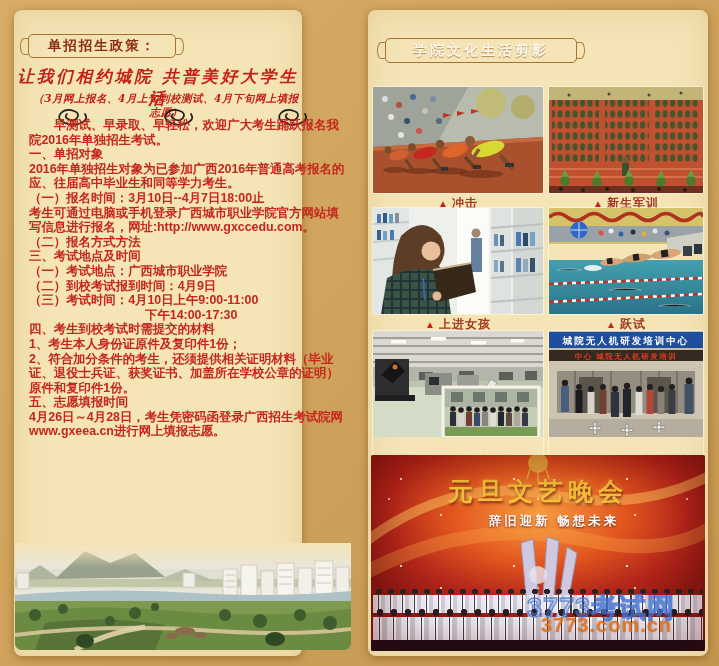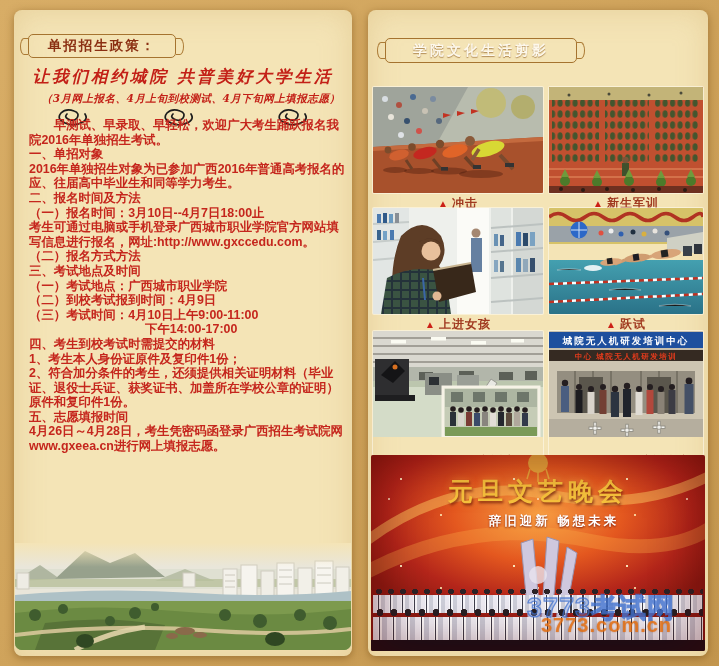--- a/index.html
+++ b/index.html
@@ -2,21 +2,21 @@
 <html><head>
 <meta charset="utf-8">
 <style>
   html,body{margin:0;padding:0;background:#b08a46;}
   *{box-sizing:border-box;}
   #stage{position:relative;width:719px;height:666px;overflow:hidden;
          background:linear-gradient(135deg,#d8ad66 0%,#d0a45c 45%,#c3964e 100%);
          font-family:"Liberation Sans",sans-serif;}
   .page{position:absolute;top:10px;height:646px;background:#f4e4b6;border-radius:8px;
         box-shadow:0 2px 8px rgba(110,70,15,.5), inset 0 0 30px rgba(205,170,100,.35);}
-  #left-page{left:14px;width:338px;}
+  #left-page{left:14px;width:288px;}
   #right-page{left:368px;width:340px;}
 
   
   .hdr-box{position:absolute;display:flex;align-items:center;justify-content:center;
            border:1.5px solid #a5732f;border-radius:5px;font-weight:bold;}
   .hdr-box::before,.hdr-box::after{content:"";position:absolute;top:3px;width:7px;height:15px;
            border:1.5px solid #ab7a35;border-right:none;border-radius:70% 0 0 70%;}
   .hdr-box::before{left:-9px;}
   .hdr-box::after{right:-9px;transform:scaleX(-1);}
   #left-hdr{left:14px;top:24px;width:148px;height:24px;color:#8a2f12;font-size:13.5px;letter-spacing:2px;}
@@ -112,29 +112,28 @@
       <path d="M33 8 Q36 13 31 16 Q22 21 13 17 Q4 13 9 7 Q14 2 22 5 Q28 7 25 12 Q22 16 16 13 Q12 11 15 8" fill="none" stroke="#1c1c1c" stroke-width="1.7" stroke-linecap="round"></path>
     </svg>
     <svg class="spiral" id="spiral-3" viewBox="0 0 36 20">
       <path d="M33 8 Q36 13 31 16 Q22 21 13 17 Q4 13 9 7 Q14 2 22 5 Q28 7 25 12 Q22 16 16 13 Q12 11 15 8" fill="none" stroke="#1c1c1c" stroke-width="1.7" stroke-linecap="round"></path>
     </svg>
 
     <div id="policy-body">
       <p class="indent">早测试、早录取、早轻松，欢迎广大考生踊跃报名我院2016年单独招生考试。</p>
       <p>一、单招对象</p>
       <p>2016年单独招生对象为已参加广西2016年普通高考报名的应、往届高中毕业生和同等学力考生。</p>
-      <p>二、报名时间及方法</p>
       <p>（一）报名时间：3月10日--4月7日18:00止</p>
       <p>考生可通过电脑或手机登录广西城市职业学院官方网站填写信息进行报名，网址:http://www.gxccedu.com。</p>
       <p>（二）报名方式方法</p>
       <p>三、考试地点及时间</p>
       <p>（一）考试地点：广西城市职业学院</p>
       <p>（二）到校考试报到时间：4月9日</p>
       <p>（三）考试时间：4月10日上午9:00-11:00</p>
-      <p class="time2">下午14:00-17:00</p>
+      <p class="time2">下午14:00-17:30</p>
       <p>四、考生到校考试时需提交的材料</p>
       <p>1、考生本人身份证原件及复印件1份；</p>
       <p>2、符合加分条件的考生，还须提供相关证明材料（毕业证、退役士兵证、获奖证书、加盖所在学校公章的证明）原件和复印件1份。</p>
       <p>五、志愿填报时间</p>
       <p>4月26日～4月28日，考生凭密码函登录广西招生考试院网www.gxeea.cn进行网上填报志愿。</p>
     </div>
 
     <div id="campus-photo">
       <svg width="336" height="107" viewBox="0 0 336 107" preserveAspectRatio="none">
         <rect width="336" height="107" fill="#e9e6da"></rect>

